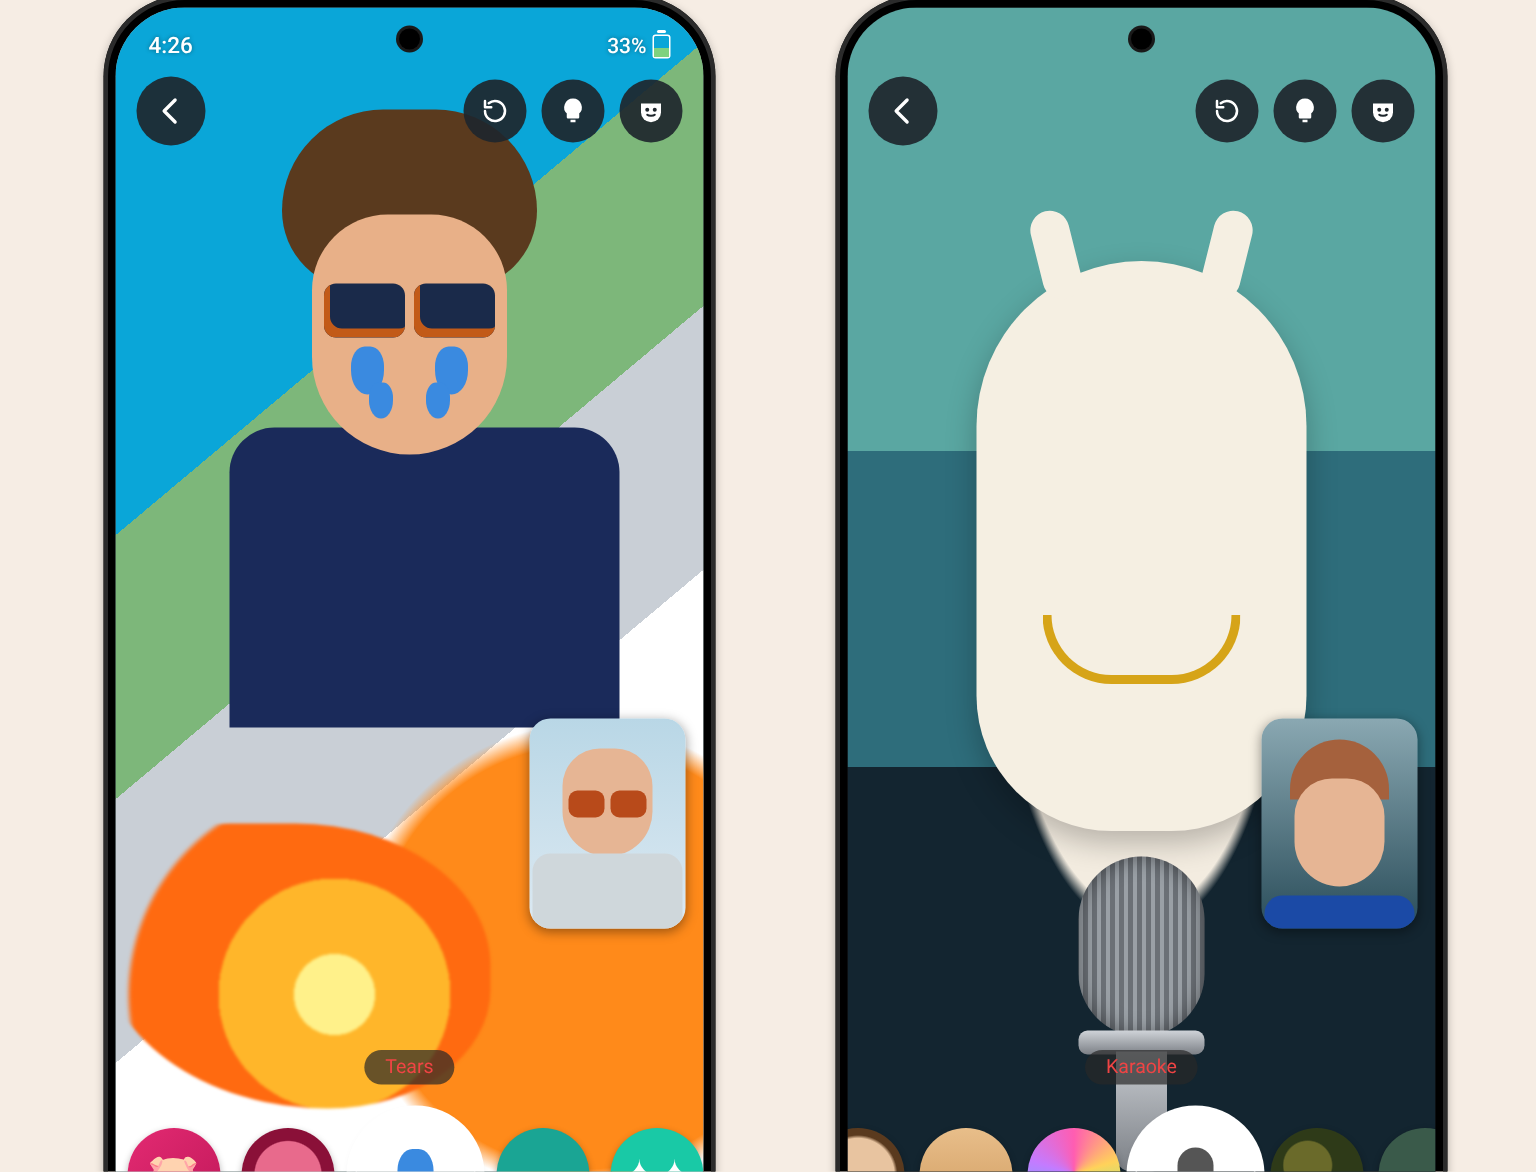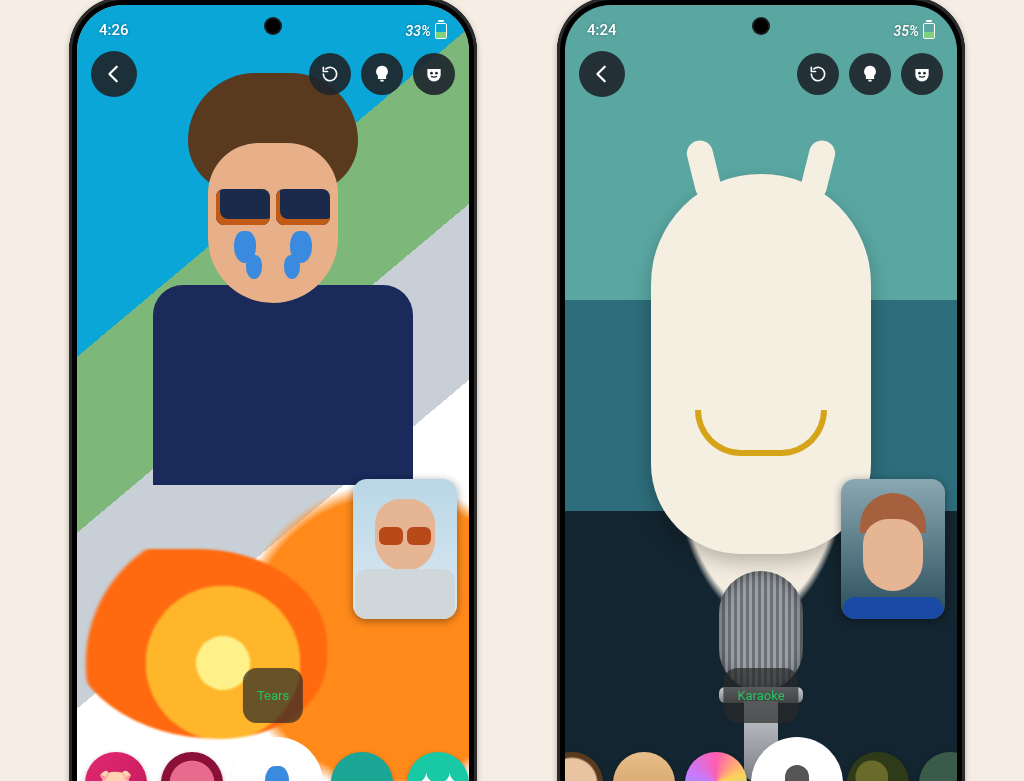--- a/index.html
+++ b/index.html
@@ -36,21 +36,21 @@
   }
   
   .statusbar{
     position:absolute;top:0;left:0;right:0;height:34px;
     display:flex;justify-content:space-between;align-items:flex-end;
     padding:0 22px;
     color:#fff;font-size:15px;font-weight:500;
     z-index:40;
     text-shadow:0 0 3px rgba(0,0,0,.4);
   }
-  .status-right{display:flex;align-items:center;gap:4px;font-size:14px;font-style:italic;}
+  .status-right{display:flex;align-items:center;gap:4px;font-size:14px;}
   .batt{width:12px;height:16px;position:relative;display:inline-block;}
   .batt::before{content:"";position:absolute;inset:0;border:1px solid #fff;border-radius:2px;}
   .batt::after{content:"";position:absolute;left:1px;right:1px;bottom:1px;height:35%;background:#7fd27f;}
   .batt .tip{position:absolute;top:-3px;left:3px;right:3px;height:2px;background:#fff;border-radius:1px;}
 
   
   .topbar{
     position:absolute;top:46px;left:0;right:0;
     display:flex;justify-content:space-between;align-items:center;
     padding:0 14px;
@@ -136,22 +136,22 @@
   .left .pip .pip-glasses span{flex:1;background:#b84a1a;border-radius:6px;}
   .left .pip .pip-body{width:100px;height:70px;background:#cfd7db;margin:24px auto 0;border-radius:12px 12px 0 0;}
   .right .pip{background:linear-gradient(#8aa8b2,#2a4d5a);}
   .right .pip .pip-hair{width:66px;height:40px;border-radius:40px 40px 0 0;background:#a5613d;margin:14px auto 0;}
   .right .pip .pip-head{margin-top:-14px;}
   .right .pip .pip-body{width:100px;height:70px;background:#1b4aa6;margin:6px auto 0;border-radius:12px 12px 0 0;}
 
   
   .effect-chip{
     position:absolute;left:50%;bottom:126px;transform:translateX(-50%);
-    background:rgba(40,40,40,.7);color:#22c55e;
-    font-size:13px;padding:20px 14px;border-radius:14px;
+    background:rgba(40,40,40,.7);color:#ef4444;
+    font-size:13px;padding:4px 14px;border-radius:14px;
     z-index:30;
   }
 
   
   .carousel{
     position:absolute;left:0;right:0;bottom:14px;height:104px;
     display:flex;align-items:center;gap:14px;
     padding:0 8px;
     z-index:30;
     overflow:hidden;
@@ -282,29 +282,20 @@
       <div class="llama"></div>
       <div class="gold-chain"></div>
     </div>
 
     <div class="mic-body">
       <div class="mic-head"></div>
       <div class="mic-ring"></div>
       <div class="mic-stem"></div>
     </div>
 
-    <div class="statusbar">
-      <span>4:24</span>
-      <span class="status-right">
-        <span>35%</span>
-        <span class="batt">
-            <span class="tip"></span>
-          </span>
-      </span>
-    </div>
 
     <div class="topbar">
       <div class="circbtn">
         <svg width="22" height="22" viewBox="0 0 24 24">
             <path d="M15 4l-8 8 8 8" stroke="#fff" stroke-width="2.4" fill="none" stroke-linecap="round" stroke-linejoin="round"></path>
           </svg>
       </div>
       <div class="right-group">
         <div class="circbtn sm">
           <svg width="20" height="20" viewBox="0 0 24 24">

